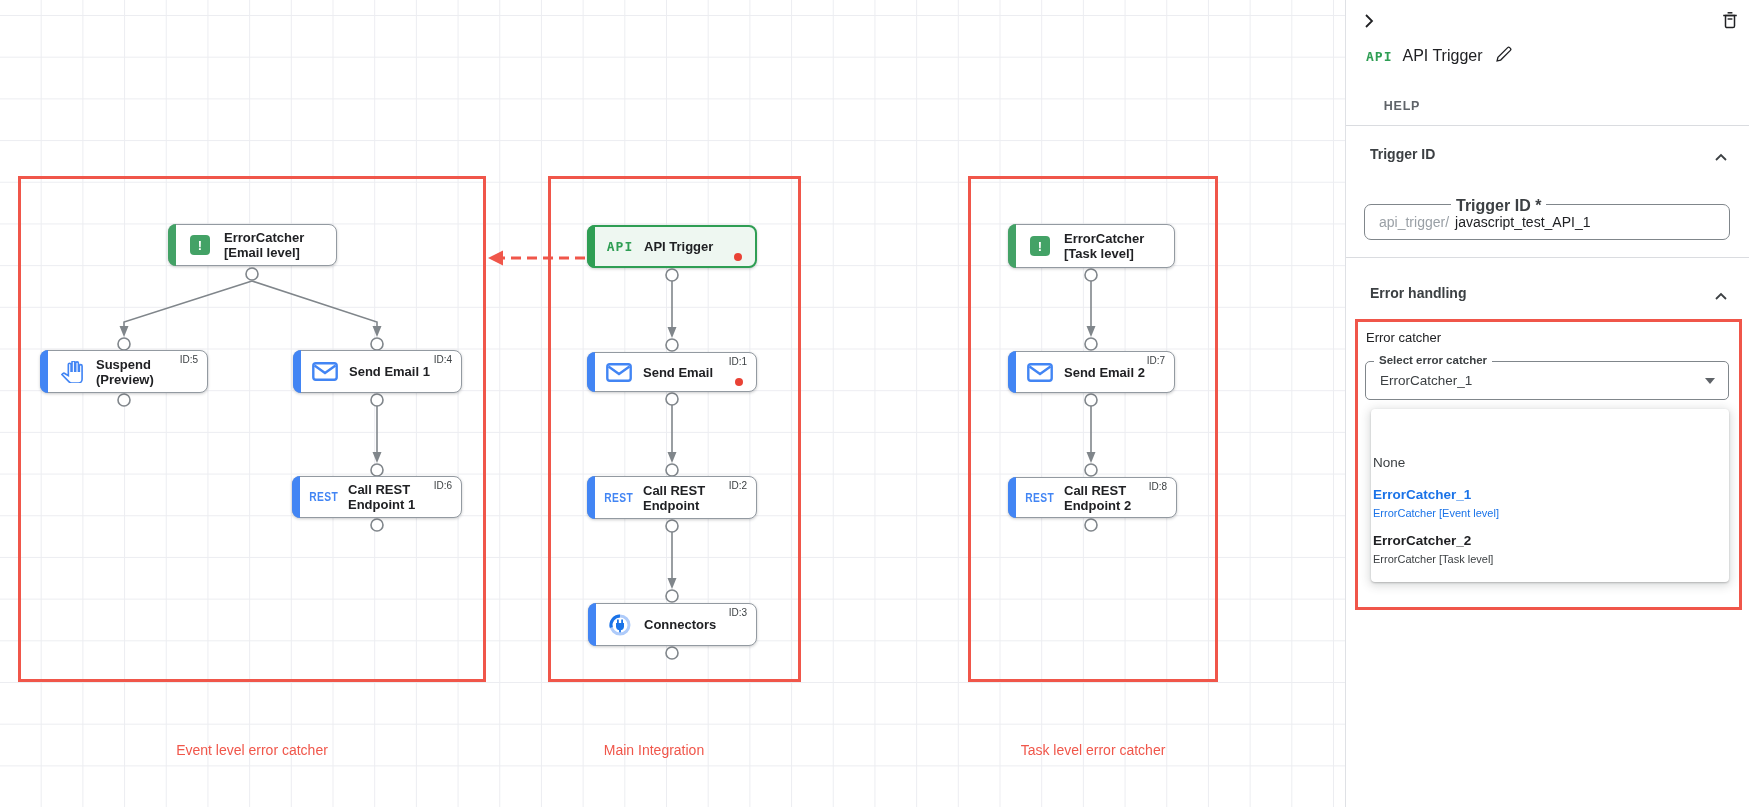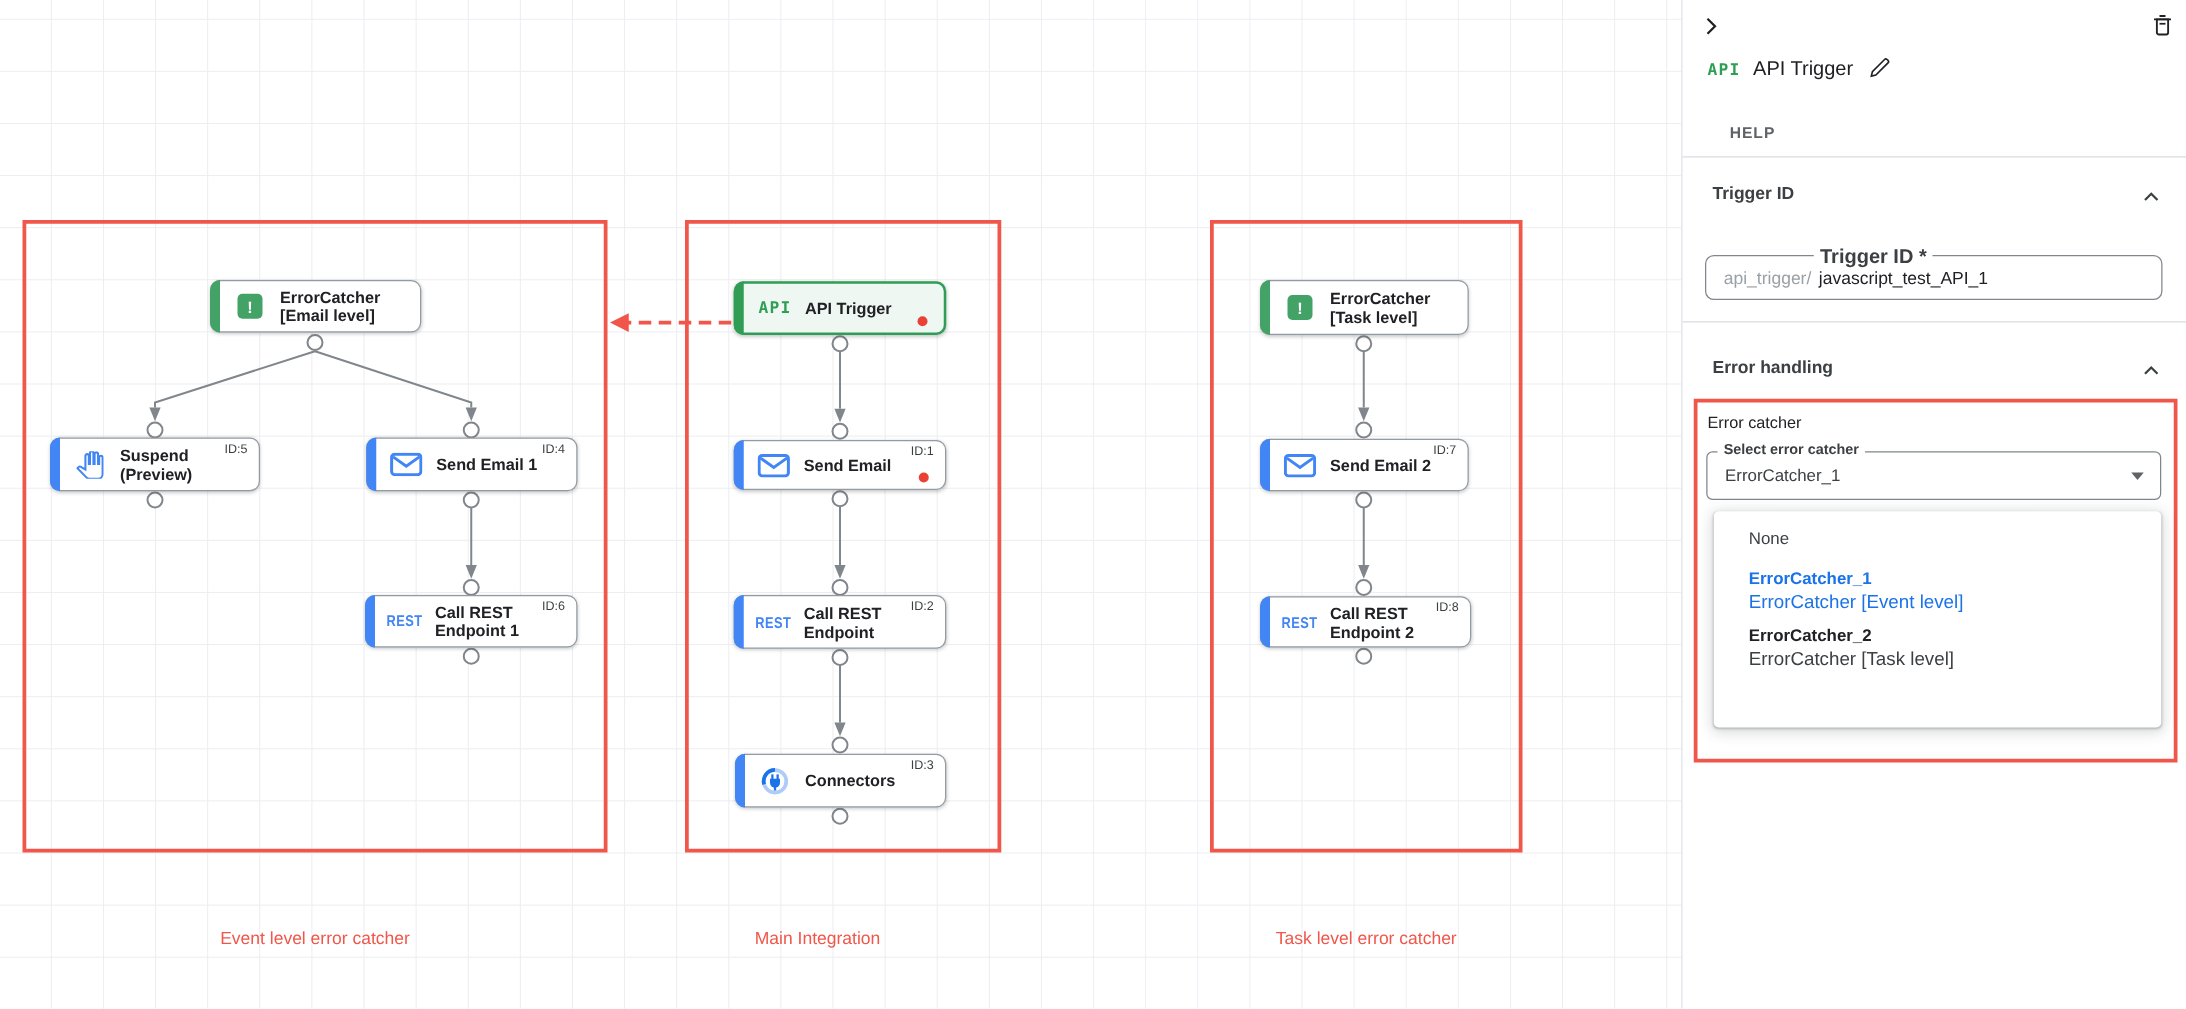--- a/index.html
+++ b/index.html
@@ -62,23 +62,23 @@
   .ec-label { position:absolute; left:1366px; top:330px; font-size:13px; color:#202124; }
 
   .select-field { left:1365px; top:361px; width:364px; height:39px; border-radius:5px; cursor:pointer; }
   .select-field .float-label { left:8px; font-size:11.5px; }
   .select-value { font-size:13.5px; color:#3c4043; }
   .caret { position:absolute; right:13px; top:16px; width:0; height:0;
     border-left:5px solid transparent; border-right:5px solid transparent; border-top:6px solid #5f6368; }
 
   .menu { position:absolute; left:1371px; top:409px; width:358px; height:173px; background:#fff; border-radius:4px;
     box-shadow:0 1px 2px rgba(60,64,67,.3), 0 2px 10px 2px rgba(60,64,67,.18); }
-  .menu-item { position:absolute; left:28px; background:none; border:none; text-align:left; cursor:pointer; padding:0; }
+  .menu-item { position:absolute; left:2px; background:none; border:none; text-align:left; cursor:pointer; padding:0;margin-top:32px; }
   .mi-name { font-size:13.5px; font-weight:bold; line-height:19px; display:block; }
-  .mi-sub { font-size:15px; line-height:19px; display:block; }
+  .mi-sub { font-size:11px; line-height:19px; display:block; }
   .blue { color:#1a73e8; }
   .dark { color:#202124; }
   .gray { color:#3c4043; }
 </style>
 </head>
 <body>
 
 <div class="stage">
 
   <div class="canvas">

